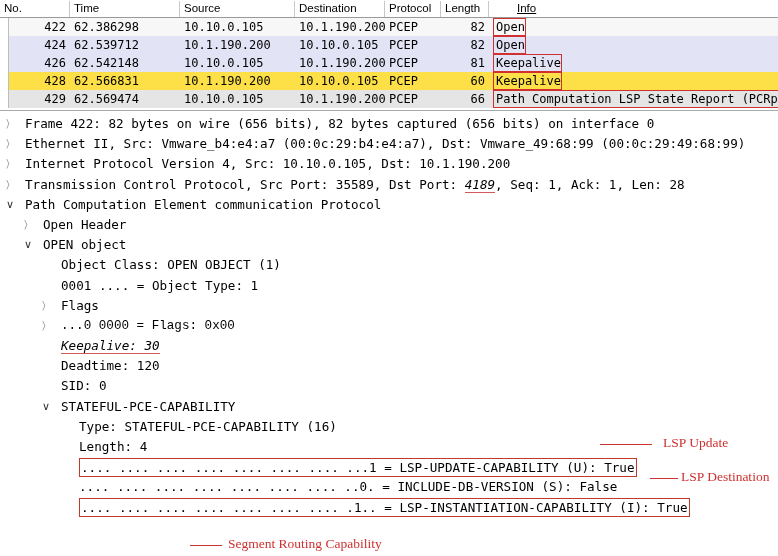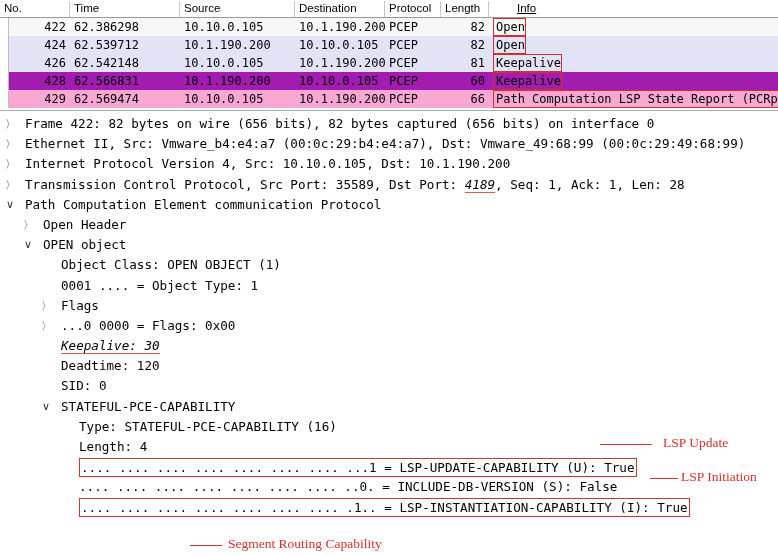--- a/index.html
+++ b/index.html
@@ -106,31 +106,31 @@
         <div class="prow" style="background: rgb(227, 227, 246);">
           <div class="leftgutter"></div>
           <div class="cell num" style="left: 0px; width: 70px; text-align: right; padding-right: 4px; box-sizing: border-box;">426</div>
           <div class="cell" style="left: 70px; width: 110px; padding-left: 4px; box-sizing: border-box;">62.542148</div>
           <div class="cell" style="left: 180px; width: 115px; padding-left: 4px; box-sizing: border-box;">10.10.0.105</div>
           <div class="cell" style="left: 295px; width: 90px; padding-left: 4px; box-sizing: border-box;">10.1.190.200</div>
           <div class="cell" style="left: 385px; width: 56px; padding-left: 4px; box-sizing: border-box;">PCEP</div>
           <div class="cell len" style="left: 441px; width: 48px; text-align: right; padding-right: 4px; box-sizing: border-box;">81</div>
           <div class="cell" style="left: 489px; width: 289px; padding-left: 4px; box-sizing: border-box;"><span class="infobox" style="position: relative; left: 0px; display: inline-block; line-height: 16px; height: 18px; top: 0px;">Keepalive</span></div>
         </div>
-        <div class="prow" style="background: #a21caf;">
+        <div class="prow" style="background: #fde047;">
           <div class="leftgutter"></div>
           <div class="cell num" style="left: 0px; width: 70px; text-align: right; padding-right: 4px; box-sizing: border-box;">428</div>
           <div class="cell" style="left: 70px; width: 110px; padding-left: 4px; box-sizing: border-box;">62.566831</div>
           <div class="cell" style="left: 180px; width: 115px; padding-left: 4px; box-sizing: border-box;">10.1.190.200</div>
           <div class="cell" style="left: 295px; width: 90px; padding-left: 4px; box-sizing: border-box;">10.10.0.105</div>
           <div class="cell" style="left: 385px; width: 56px; padding-left: 4px; box-sizing: border-box;">PCEP</div>
           <div class="cell len" style="left: 441px; width: 48px; text-align: right; padding-right: 4px; box-sizing: border-box;">60</div>
           <div class="cell" style="left: 489px; width: 289px; padding-left: 4px; box-sizing: border-box;"><span class="infobox" style="position: relative; left: 0px; display: inline-block; line-height: 16px; height: 18px; top: 0px;">Keepalive</span></div>
         </div>
-        <div class="prow" style="background: #f9a8d4;">
+        <div class="prow" style="background: #e5e5e5;">
           <div class="leftgutter"></div>
           <div class="cell num" style="left: 0px; width: 70px; text-align: right; padding-right: 4px; box-sizing: border-box;">429</div>
           <div class="cell" style="left: 70px; width: 110px; padding-left: 4px; box-sizing: border-box;">62.569474</div>
           <div class="cell" style="left: 180px; width: 115px; padding-left: 4px; box-sizing: border-box;">10.10.0.105</div>
           <div class="cell" style="left: 295px; width: 90px; padding-left: 4px; box-sizing: border-box;">10.1.190.200</div>
           <div class="cell" style="left: 385px; width: 56px; padding-left: 4px; box-sizing: border-box;">PCEP</div>
           <div class="cell len" style="left: 441px; width: 48px; text-align: right; padding-right: 4px; box-sizing: border-box;">66</div>
           <div class="cell" style="left: 489px; width: 289px; padding-left: 4px; box-sizing: border-box;"><span class="infobox" style="position: relative; left: 0px; display: inline-block; line-height: 16px; height: 18px; top: 0px;">Path Computation LSP State Report (PCRpt)</span></div>
         </div>
       </div>
@@ -172,21 +172,21 @@
       </div>
       <div class="drow">
         <span class="dtext" style="left: 61px;">0001 .... = Object Type: 1</span>
       </div>
       <div class="drow">
         <span class="twisty collapsed" style="left: 42px;">〉</span>
         <span class="dtext" style="left: 61px;">Flags</span>
       </div>
       <div class="drow">
         <span class="twisty collapsed" style="left: 42px;">〉</span>
-        <span class="dtext" style="left: 61px;">...0 0000 = Flags: 0x00</span>
+        <span class="dtext" style="left: 61px; font-family: Liberation Mono, monospace;">...0 0000 = Flags: 0x00</span>
       </div>
       <div class="drow">
         <span class="dtext" style="left: 61px;"><span class="und">Keepalive: 30</span></span>
       </div>
       <div class="drow">
         <span class="dtext" style="left: 61px;">Deadtime: 120</span>
       </div>
       <div class="drow">
         <span class="dtext" style="left: 61px;">SID: 0</span>
       </div>
@@ -208,18 +208,18 @@
       </div>
       <div class="drow">
         <span class="dtext" style="left: 79px;"><span class="boxed">.... .... .... .... .... .... .... .1.. = LSP-INSTANTIATION-CAPABILITY (I): True</span></span>
       </div>
     </div>
 
   <div id="anno-layer">
       <div class="anno-line" style="left: 600px; top: 444px; width: 52px;"></div>
       <div class="anno" style="left: 663px; top: 435px;">LSP Update</div>
       <div class="anno-line" style="left: 650px; top: 478px; width: 28px;"></div>
-      <div class="anno" style="left: 681px; top: 469px;">LSP Initiation</div>
+      <div class="anno" style="left: 681px; top: 469px;">LSP Destination</div>
       <div class="anno-line" style="left: 190px; top: 545px; width: 32px;"></div>
       <div class="anno" style="left: 228px; top: 536px;">Segment Routing Capability</div>
     </div>
 
 </div>
 
 </body></html>

